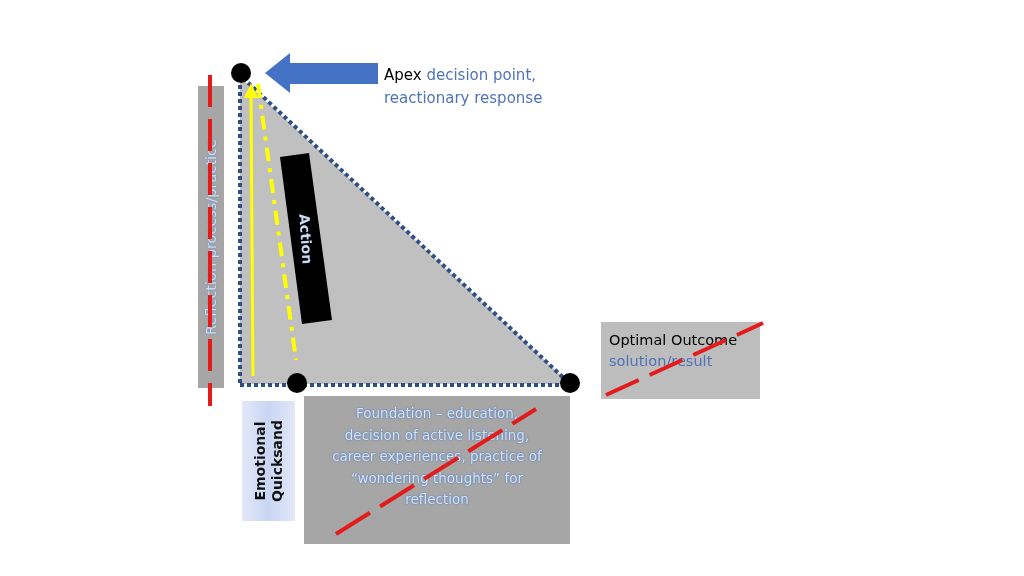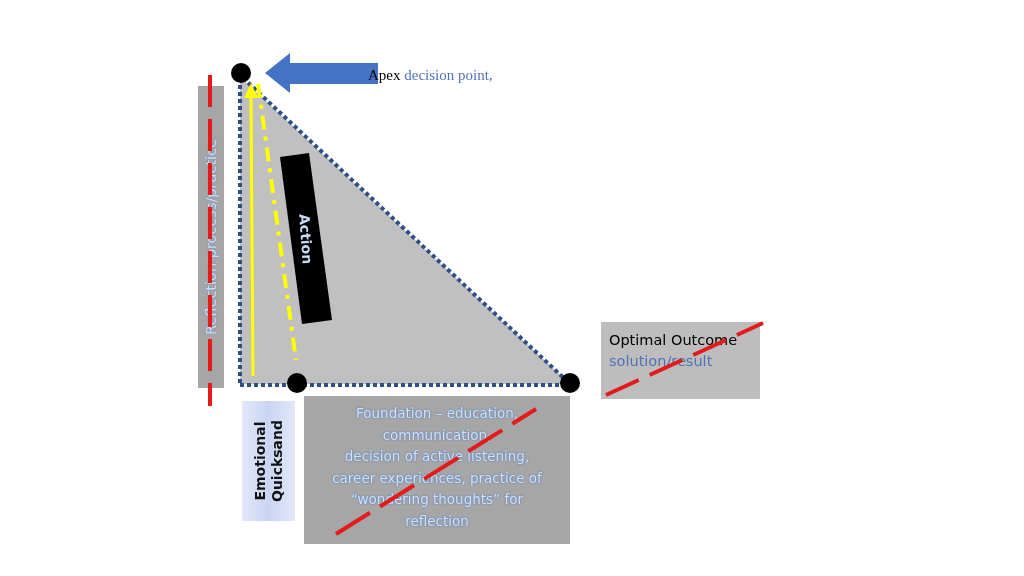--- a/index.html
+++ b/index.html
@@ -1,20 +1,20 @@
 <!DOCTYPE html>
 <html><head>
 <meta charset="utf-8">
 <style>
   html, body { margin:0; padding:0; background:#ffffff; }
   body { width:1024px; height:576px; position:relative; overflow:hidden;
          font-family:"DejaVu Sans", sans-serif; }
   #diagram { position:absolute; left:0; top:0; width:1024px; height:576px; }
   .lbl { position:absolute; }
-  .apex-text { left:368px; top:64px; font-size:15px; line-height:23px; color:#000;font-family:Liberation Serif, serif; }
+  .apex-text { left:384px; top:64px; font-size:15px; line-height:23px; color:#000; }
   .apex-text .blue, .opt-text .blue { color:#4f73b8; }
   .opt-box { left:601px; top:322px; width:159px; height:77px; background:#bdbdbd; }
   .opt-text { left:609px; top:330px; font-size:14.5px; line-height:21px; color:#000; }
   .found-box { left:304px; top:396px; width:266px; height:148px; background:#a6a6a6; }
   .found-text { left:304px; top:403px; width:266px; text-align:center; font-size:13.5px;
                 line-height:21.5px; color:#cfe3ff;
                 text-shadow:0 0 2px #5a7fb4, 0 0 1px #5a7fb4; }
   .eq-box { left:242px; top:401px; width:53px; height:120px;
             background:linear-gradient(90deg,#e2e8f8,#c9d5f3,#e2e8f8); }
   .eq-text { left:242px; top:401px; width:53px; height:120px; }
@@ -58,38 +58,38 @@
 <div class="lbl refl-text">
   <span>Reflection process/practice</span>
 </div>
 
 <div class="lbl action-text">
   <span>Action</span>
 </div>
 
 <div class="lbl apex-text">
   <span>Apex </span><span class="blue">decision point,</span><br>
+  <span class="blue">reactionary response</span>
 </div>
 
 <div class="lbl opt-box"></div>
 <div class="lbl opt-text">
   <div>Optimal Outcome</div>
   <div class="blue">solution/result</div>
 </div>
 
 <div class="lbl eq-box"></div>
 <div class="lbl eq-text">
   <span>Emotional
 Quicksand</span>
 </div>
 
 <div class="lbl found-box"></div>
 <div class="lbl found-text">
   <div>Foundation – education,</div>
-  <div>communication,</div>
   <div>decision of active listening,</div>
   <div>career experiences, practice of</div>
   <div>“wondering thoughts” for</div>
   <div>reflection</div>
 </div>
 
 <svg style="position:absolute;left:0;top:0;pointer-events:none" width="1024" height="576">
   <line x1="210" y1="75" x2="210" y2="406" stroke="#e31b1b" stroke-width="4" stroke-dasharray="32,12"></line>
   <line x1="606" y1="395" x2="763" y2="323" stroke="#e31b1b" stroke-width="4" stroke-dasharray="36,12"></line>
   <line x1="336" y1="534" x2="536" y2="409" stroke="#e31b1b" stroke-width="4" stroke-dasharray="40,12"></line>

